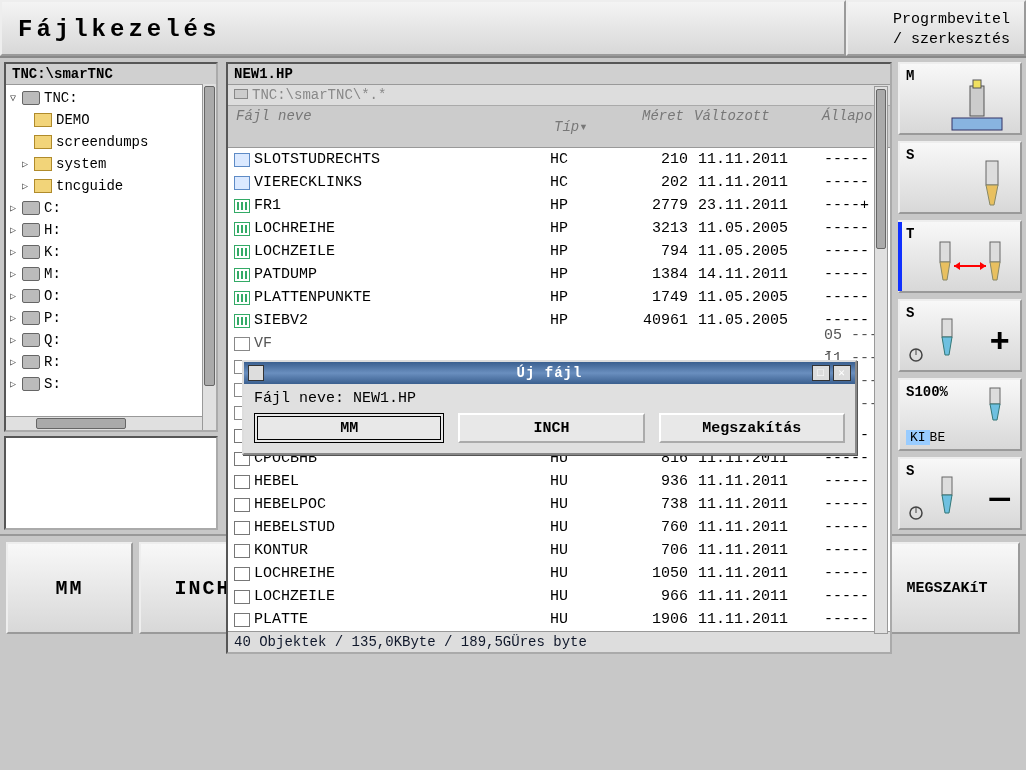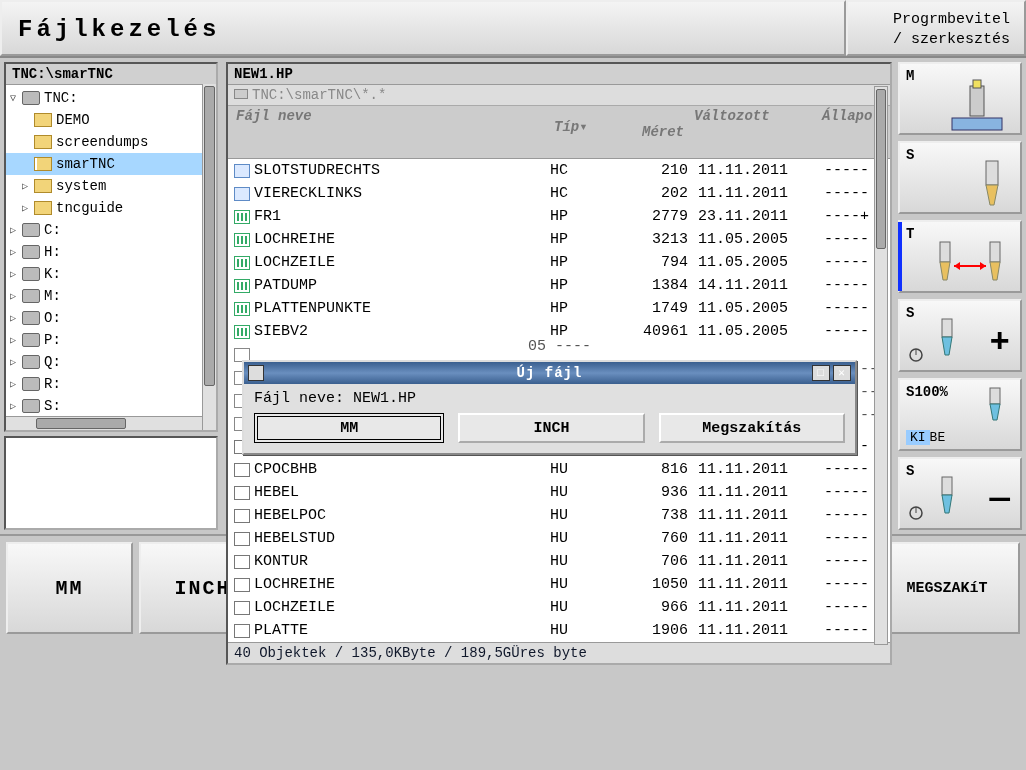--- a/index.html
+++ b/index.html
@@ -126,28 +126,28 @@
     background: #ddd;
     color: #888;
     padding: 2px 6px;
     border-bottom: 1px solid #aaa;
     font-size: 14px;
   }
   .col-headers {
     display: flex;
     background: #ccc;
     color: #777;
-    font-weight: bold;
+    font-weight: normal;
     font-style: italic;
     border-bottom: 1px solid #999;
     font-size: 14px;
   }
   .col-name { flex: 1; padding: 2px 8px; }
   .col-type { width: 60px; padding: 12px 4px; }
-  .col-size { width: 78px; padding: 18px 4px; text-align: right; }
+  .col-size { width: 78px; padding: 2px 4px; text-align: right; }
   .col-date { width: 130px; padding: 2px 6px; }
   .col-stat { width: 72px; padding: 2px 4px; }
   .file-rows {
     flex: 1;
     overflow: hidden;
   }
   .file-row {
     display: flex;
     height: 23px;
     align-items: center;
@@ -333,25 +333,20 @@
           <div class="tree-row indent1">
             <span class="tree-toggle"></span>
             <span class="tree-icon icon-folder"></span>
             <span class="tree-label">DEMO</span>
           </div>
           <div class="tree-row indent1">
             <span class="tree-toggle"></span>
             <span class="tree-icon icon-folder"></span>
             <span class="tree-label">screendumps</span>
           </div>
-          <div class="tree-row selected indent1">
-            <span class="tree-toggle"></span>
-            <span class="tree-icon icon-folder-open"></span>
-            <span class="tree-label">smarTNC</span>
-          </div>
           <div class="tree-row indent1">
             <span class="tree-toggle">▷</span>
             <span class="tree-icon icon-folder"></span>
             <span class="tree-label">system</span>
           </div>
           <div class="tree-row indent1">
             <span class="tree-toggle">▷</span>
             <span class="tree-icon icon-folder"></span>
             <span class="tree-label">tncguide</span>
           </div>
@@ -484,20 +479,21 @@
           <div class="file-row">
             <span class="file-icon hp"></span>
             <span class="fname">SIEBV2</span>
             <span class="ftype">HP</span>
             <span class="fsize">40961</span>
             <span class="fdate">11.05.2005</span>
             <span class="fstat">-----</span>
           </div>
           <div class="file-row partial">
             <span class="file-icon cut"></span>
+            <span class="fname">VF</span>
             <span class="ftype"></span>
             <span class="fsize"></span>
             <span class="fdate"></span>
             <span class="fstat">05 -----</span>
           </div>
           <div class="file-row partial">
             <span class="file-icon cut"></span>
             <span class="fname">12</span>
             <span class="ftype"></span>
             <span class="fsize"></span>

